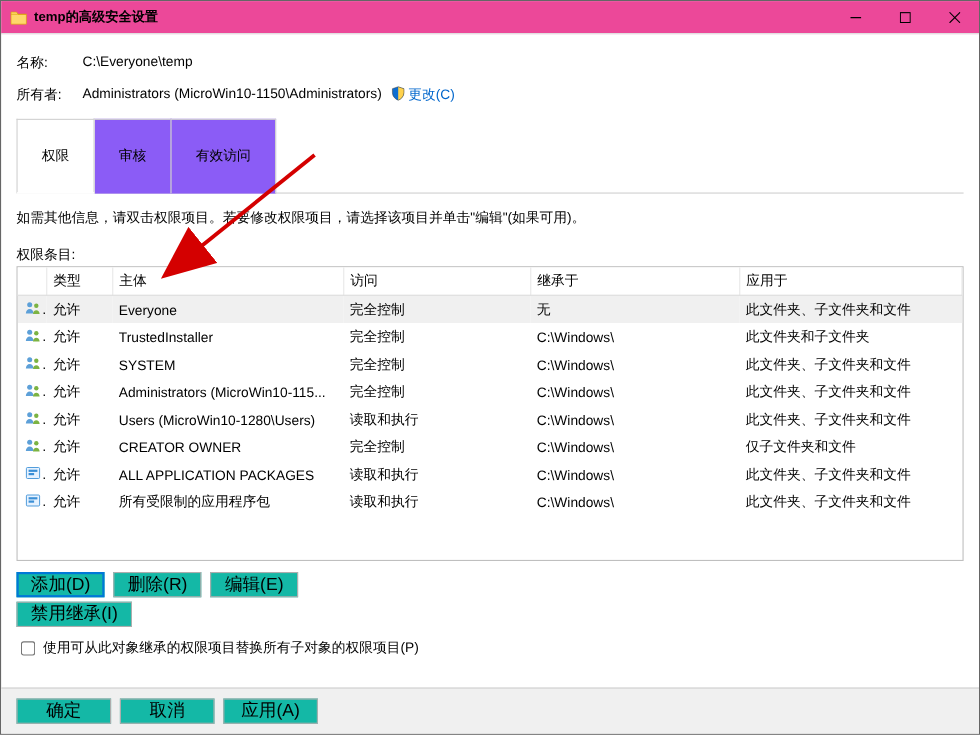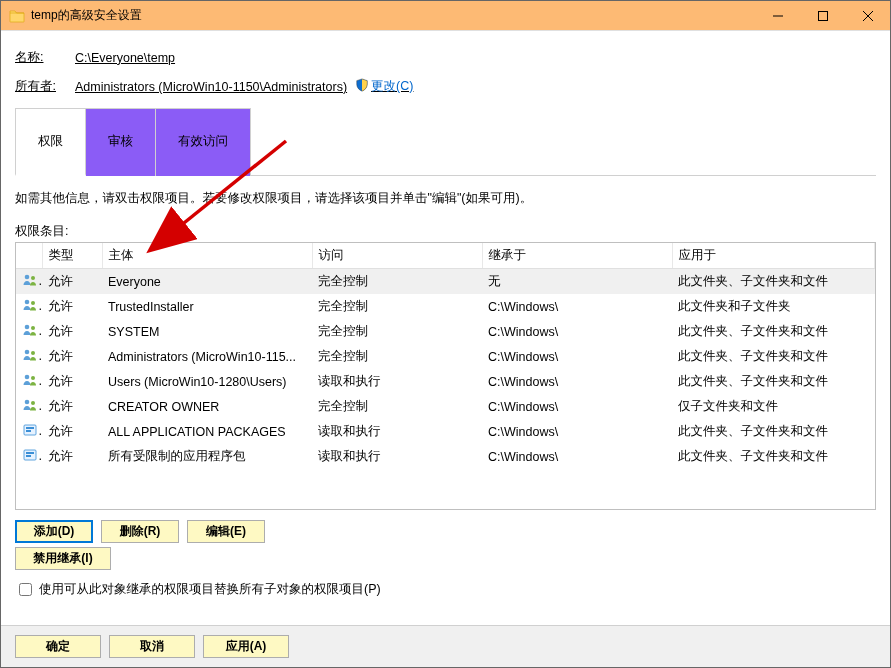--- a/index.html
+++ b/index.html
@@ -11,24 +11,25 @@
     color: #000;
     width: 891px;
     height: 668px;
     overflow: hidden;
     border: 1px solid #666;
     display: flex;
     flex-direction: column;
   }
   .titlebar {
     height: 30px;
-    background: #fdba74;
+    background: #ec4899;
     display: flex;
     align-items: center;
     border-bottom: 1px solid #e0e0e0;
+    font-weight: bold;
   }
   .titlebar .folder-icon {
     width: 16px; height: 16px;
     margin: 0 6px 0 8px;
   }
   .titlebar .title { flex: 0 0 auto; }
   .titlebar .spacer { flex: 1; }
   .win-btn {
     width: 45px; height: 29px;
     display: flex; align-items: center; justify-content: center;
@@ -37,24 +38,23 @@
   }
   .content {
     flex: 1;
     padding: 12px 14px 8px 14px;
     display: flex;
     flex-direction: column;
     position: relative;
   }
   .field-row {
     display: flex;
-    align-items: center;
+    align-items: flex-start;
     margin: 6px 0;
     font-size: 12.5px;
-    text-decoration: underline;
   }
   .field-label { width: 60px; }
   .field-value { }
   .shield { display:inline-block; vertical-align:-2px; margin: 0 2px 0 8px;}
   .link { color: #0066cc; text-decoration: none; cursor: pointer; }
   .tabs {
     display: flex;
     border-bottom: 1px solid #d0d0d0;
     margin-top: 6px;
   }
@@ -120,27 +120,26 @@
   .col-access { width: 170px; }
   .col-inherit { width: 190px; }
   .col-apply { }
   .usr-icon { display:inline-block; vertical-align:-3px;}
   .btn-row { margin-top: 10px; display:flex; gap:8px; }
   .btn {
     min-width: 78px;
     height: 23px;
     padding: 0 12px;
     border: 1px solid #adadad;
-    background: #fef9c3;
-    font-size: 12px;
+    background: #14b8a6;
+    font-size: 16px;
     cursor: pointer;
     display: inline-flex;
     align-items: center;
     justify-content: center;
-    font-weight: bold;
   }
   .btn.default { border: 2px solid #0078d7; padding: 0 11px;}
   .disable-row { margin-top: 4px; }
   .replace-row { margin-top: 10px; display:flex; align-items:center; gap:4px; font-size:12.5px;}
   .dialog-buttons {
     border-top: 1px solid #d0d0d0;
     padding: 9px 14px;
     display: flex;
     justify-content: flex-start;
     gap: 8px;

